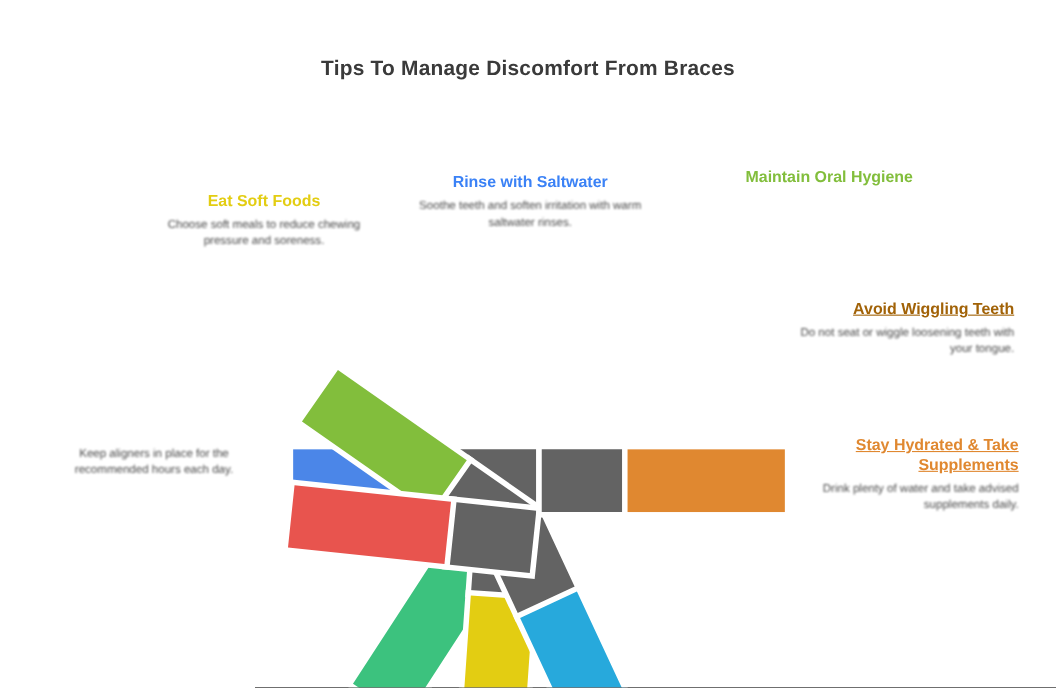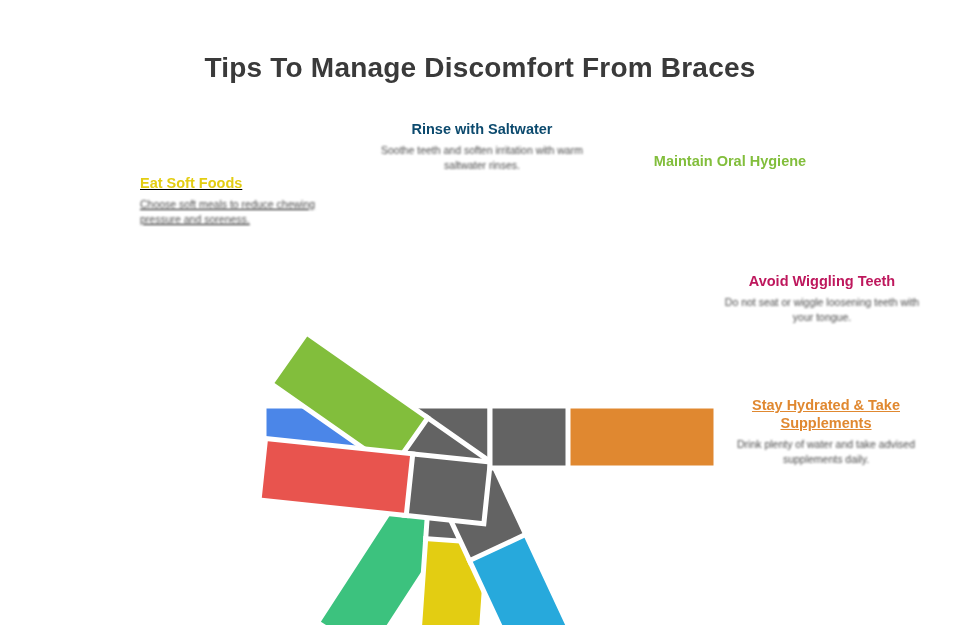--- a/index.html
+++ b/index.html
@@ -19,21 +19,21 @@
     overflow: hidden;
   }
 
   
   #chart-title {
     position: absolute;
     left: 0;
     top: 52px;
     width: 960px;
     text-align: center;
-    font-size: 28px;
+    font-size: 19px;
     font-weight: bold;
     color: #3a3a3a;
     letter-spacing: 0.2px;
     filter: blur(0.7px);
   }
 
   
   #fan-graphic {
     position: absolute;
     left: 250px;
@@ -60,22 +60,22 @@
     filter: blur(0.55px);
   }
   .callout-body {
     font-size: 10.5px;
     line-height: 1.45;
     color: #4a4a4a;
     margin: 0;
     filter: blur(0.85px);
   }
 
-  .align-right  { text-align: left; text-decoration: underline; }
-  .align-left   { text-align: center; }
+  .align-right  { text-align: center; }
+  .align-left   { text-align: right; }
   .align-center { text-align: center; }
 
   
   #callout-rinse        { left: 368px; top: 120px;  width: 228px; }
   #callout-soft-foods   { left: 140px; top: 174px;  width: 200px; }
   #callout-chewies      { left: 60px;  top: 270px;  width: 190px; }
   #callout-aligners     { left: 40px;  top: 405px;  width: 200px; }
   #callout-hygiene      { left: 630px; top: 152px;  width: 200px; }
   #callout-wiggling     { left: 722px; top: 272px;  width: 200px; }
   #callout-hydration    { left: 726px; top: 396px;  width: 200px; }
@@ -125,41 +125,42 @@
         <g transform="scale(-1,1) translate(-480,0)">
           <polygon points="160,196 240,196 240,258 160,258" fill="#636363" stroke="#ffffff" stroke-width="5"></polygon>
           <rect x="14" y="196" width="148" height="62" fill="#E08830" stroke="#ffffff" stroke-width="5"></rect>
         </g>
 
       </g>
     </svg>
   </div>
 
   <div class="callout align-center" id="callout-rinse">
-    <div class="callout-title" style="color: #0c4a6e;">Rinse with Saltwater</div>
+    <div class="callout-title" style="color: #3b82f6; margin-top: 37px;">Rinse with Saltwater</div>
     <div class="callout-body">Soothe teeth and soften irritation with warm saltwater rinses.</div>
   </div>
 
   <div class="callout align-right" id="callout-soft-foods">
     <div class="callout-title" style="color: rgb(227, 205, 18);">Eat Soft Foods</div>
     <div class="callout-body">Choose soft meals to reduce chewing pressure and soreness.</div>
   </div>
 
   <div class="callout align-right" id="callout-chewies">
   </div>
 
   <div class="callout align-right" id="callout-aligners">
+    <div class="callout-body">Keep aligners in place for the recommended hours each day.</div>
   </div>
 
   <div class="callout align-left" id="callout-hygiene">
     <div class="callout-title" style="color: rgb(130, 190, 60);">Maintain Oral Hygiene</div>
   </div>
 
   <div class="callout align-left" id="callout-wiggling">
-    <div class="callout-title" style="color: #be185d;">Avoid Wiggling Teeth</div>
+    <div class="callout-title" style="color: #a16207; text-decoration: underline;">Avoid Wiggling Teeth</div>
     <div class="callout-body">Do not seat or wiggle loosening teeth with your tongue.</div>
   </div>
 
   <div class="callout align-left" id="callout-hydration">
     <div class="callout-title" style="color: rgb(224, 136, 48); text-decoration: underline;">Stay Hydrated &amp; Take Supplements</div>
     <div class="callout-body">Drink plenty of water and take advised supplements daily.</div>
   </div>
 
 </div>
 

